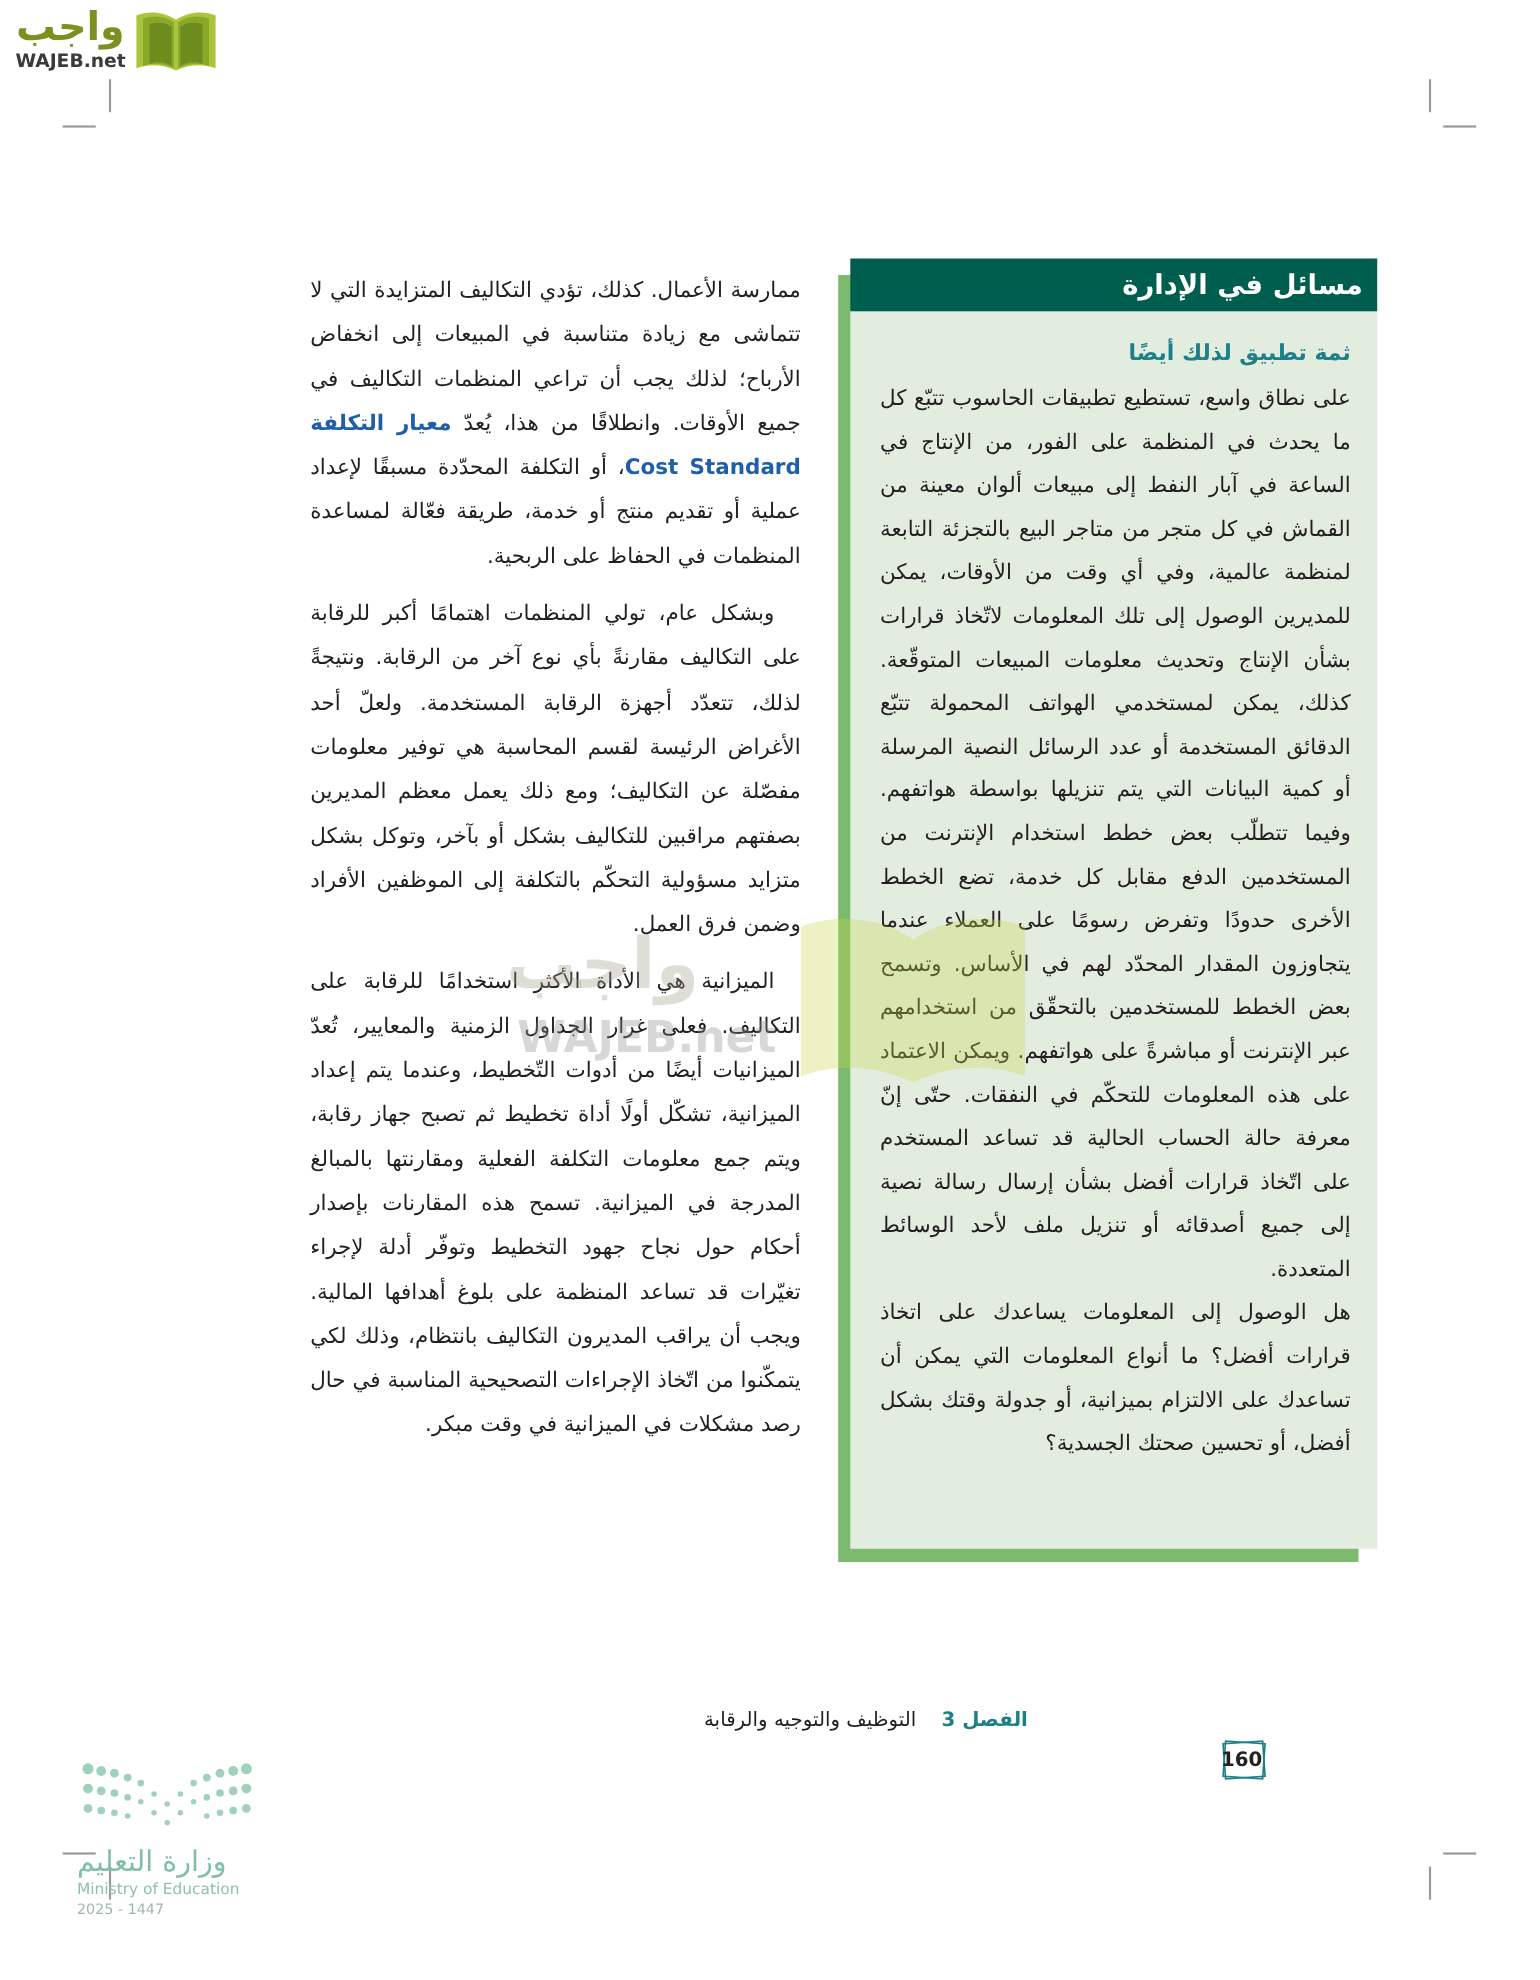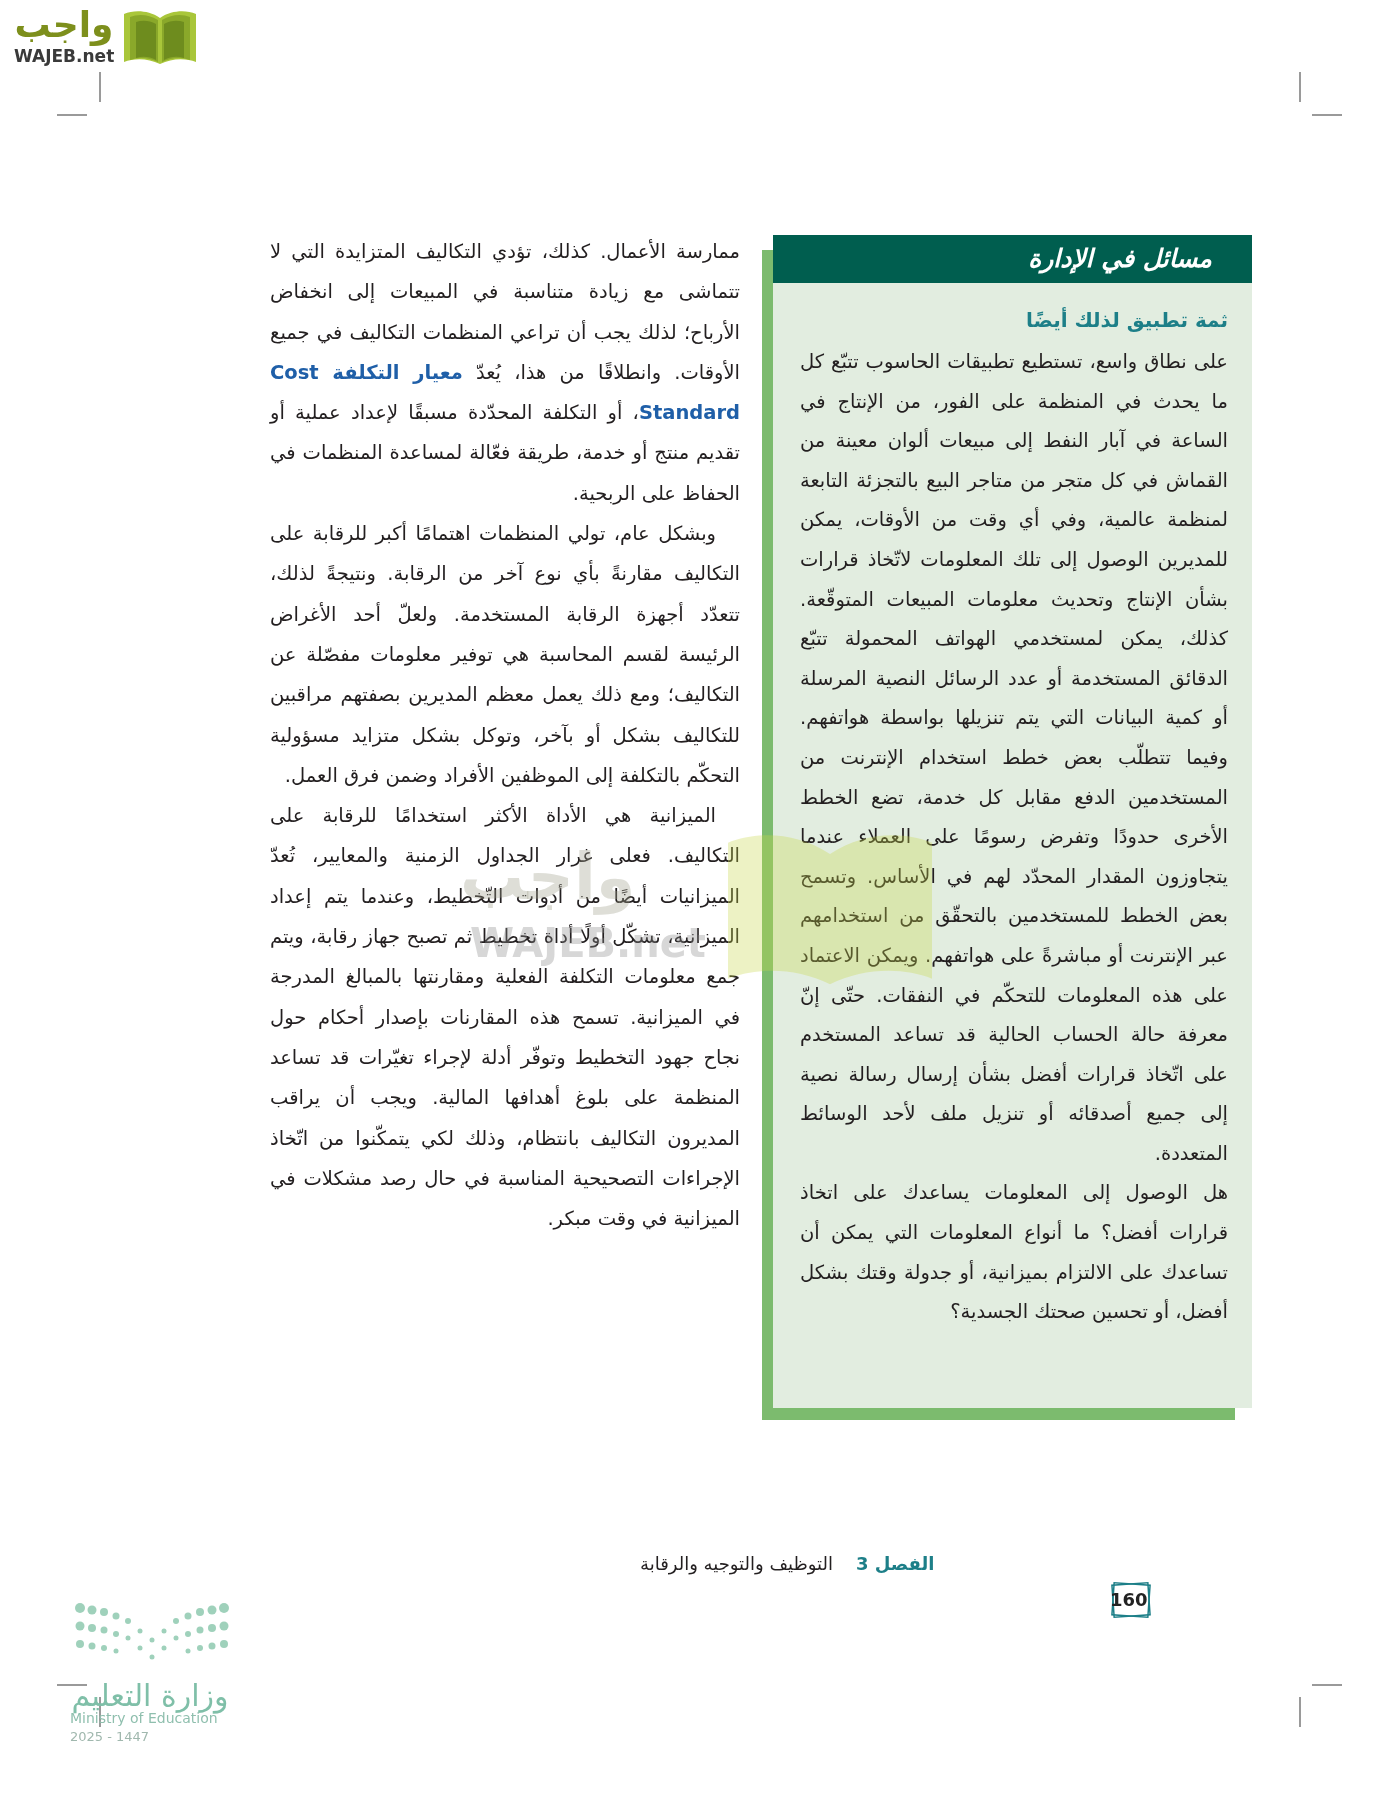--- a/index.html
+++ b/index.html
@@ -20,31 +20,31 @@
   .logo-text-ar { position:absolute; left: 2px; top: -2px; font-size: 36px; font-weight: bold; color: #7d8f1c; direction: rtl; width: 100px; text-align:center; }
   .logo-text-en { position:absolute; left: 2px; top: 40px; font-size: 17px; font-weight: bold; color: #3a3a3a; width: 100px; text-align:center; }
   .logo-book { position:absolute; left: 108px; top: 0; width: 80px; height: 60px; }
 
   
   .main-col {
     left: 270px; top: 232px; width: 470px;
     direction: rtl; text-align: justify; text-align-last: right;
     font-size: 19.5px; line-height: 40.3px;
   }
-  .main-col p { margin: 0; }
+  .main-col p { margin: 12px; }
   .main-col .indent { text-indent: 24px; }
   .term { color: #1f5fa8; font-weight: bold; }
 
   
   .box-shadow { left: 762px; top: 250px; width: 473px; height: 1170px; background: #7cbb6e; }
   .box-panel  { left: 773px; top: 282px; width: 479px; height: 1126px; background: #e2ede0; }
   .box-header {
     left: 773px; top: 235px; width: 479px; height: 48px; background: #005e4f;
     direction: rtl; color: #ffffff; font-weight: bold; font-size: 25px;
-    line-height: 48px; padding-right: 40px; box-sizing: border-box; font-style: italic;
+    line-height: 48px; padding-right: 13px; box-sizing: border-box;
   }
   .box-body {
     left: 800px; top: 298px; width: 428px;
     direction: rtl; text-align: justify; text-align-last: right;
     font-size: 19.5px; line-height: 39.6px;
   }
   .box-body p { margin: 0; }
   .box-subhead { color: #1d7f88; font-weight: bold; font-size: 20px; line-height: 44px; }
 
   
@@ -55,21 +55,21 @@
   
   .footer-chapter {
     left: 640px; top: 1553px; width: 320px; direction: rtl; font-size: 18px; text-align: left;
   }
   .chap-label { color: #1d7f88; font-weight: bold; }
   .page-num-box { left: 1110px; top: 1580px; width: 42px; height: 40px; }
   .page-num { position:absolute; left:0; top:0; width:42px; height:40px; line-height:40px; text-align:left; font-size: 18px; font-weight: bold; color:#222; }
 
   
   .ministry { left: 60px; top: 1595px; width: 180px; height: 150px; }
-  .min-ar { position:absolute; left: 10px; top: 83px; font-size: 30px; color: #7fbfa8; direction: rtl; width: 160px; text-align: center; }
+  .min-ar { position:absolute; left: 10px; top: 83px; font-size: 26px; color: #7fbfa8; direction: rtl; width: 160px; text-align: left; }
   .min-en { position:absolute; left: 10px; top: 115px; font-size: 14px; color: #8fbfae; }
   .min-yr { position:absolute; left: 10px; top: 134px; font-size: 13px; color: #a0b8ae; }
 </style>
 </head>
 <body>
 
 <div class="crop-v" style="left:99px; top:72px; height:30px;"></div>
 <div class="crop-h" style="left:57px; top:114px; height:2px; width:30px;"></div>
 <div class="crop-v" style="left:1299px; top:72px; height:30px;"></div>
 <div class="crop-h" style="left:1312px; top:114px; width:30px;"></div>

